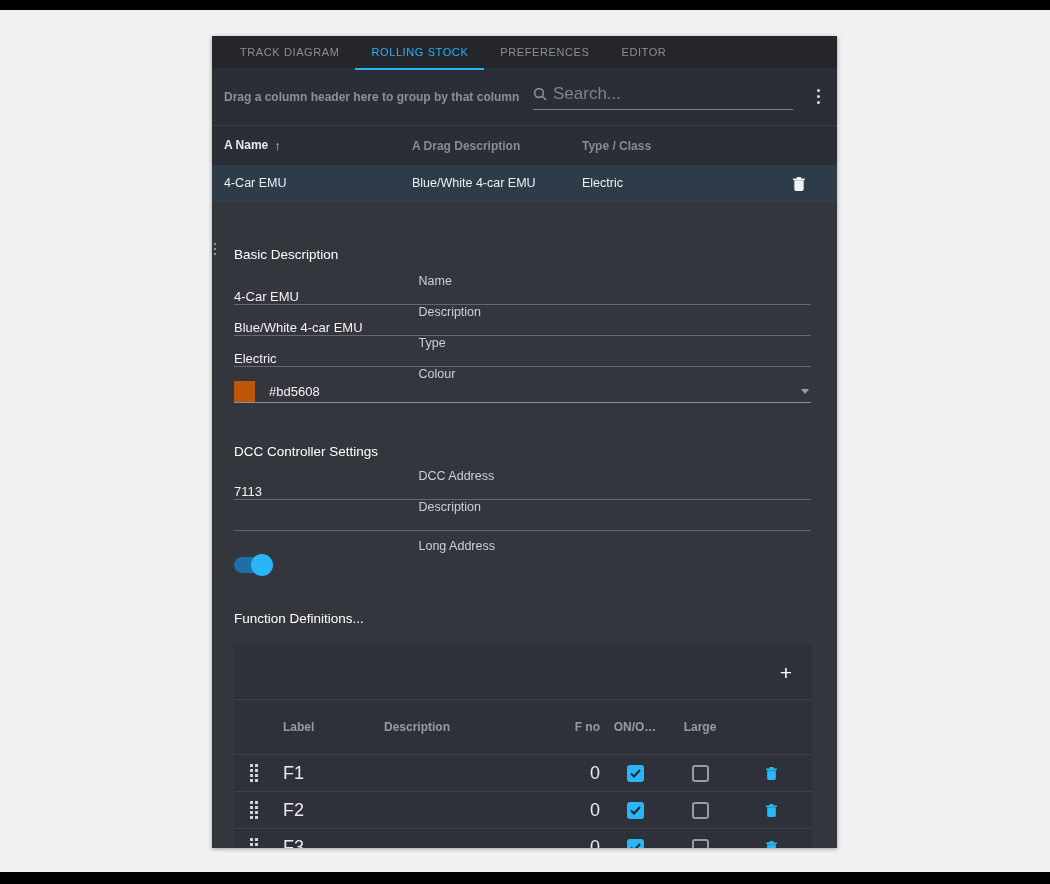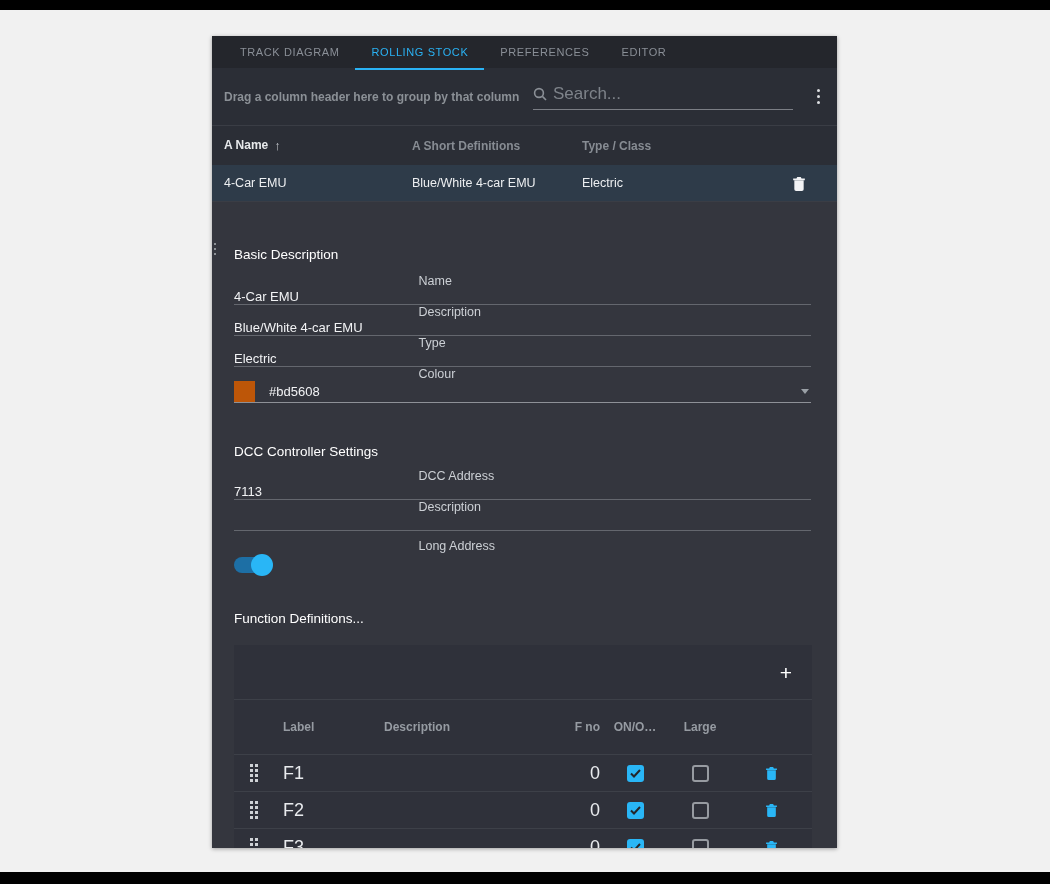--- a/index.html
+++ b/index.html
@@ -159,21 +159,21 @@
           <i></i>
           <i></i>
         </div>
     </div>
 
     <div class="grid-head">
       <div class="gc1">
         <span>A Name</span>
         <span class="sort-arrow">↑</span>
       </div>
-      <div class="gc2">A Short Definitions</div>
+      <div class="gc2">A Drag Description</div>
       <div class="gc3">Type / Class</div>
       <div class="gc4"></div>
     </div>
 
     <div class="grid-row">
       <div class="gc1" style="font-weight:normal;">4-Car EMU</div>
       <div class="gc2">Blue/White 4-car EMU</div>
       <div class="gc3">Electric</div>
       <div class="gc4">
         <span class="trash">

